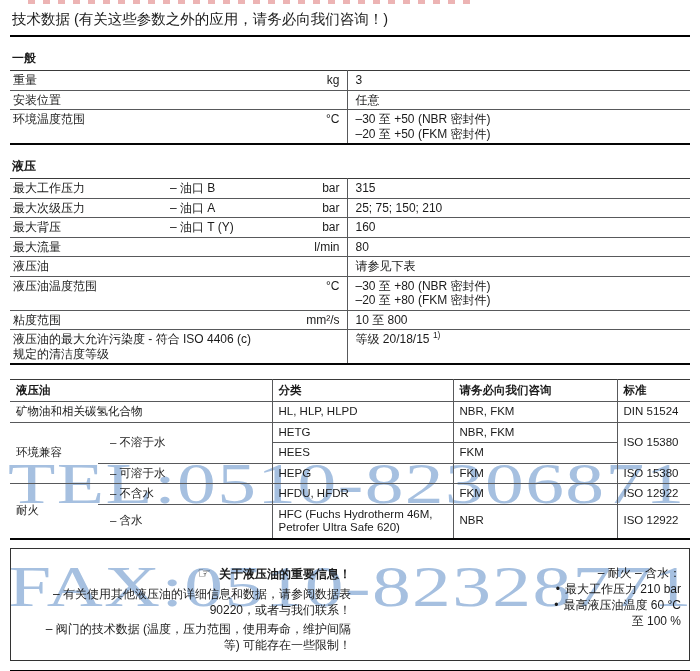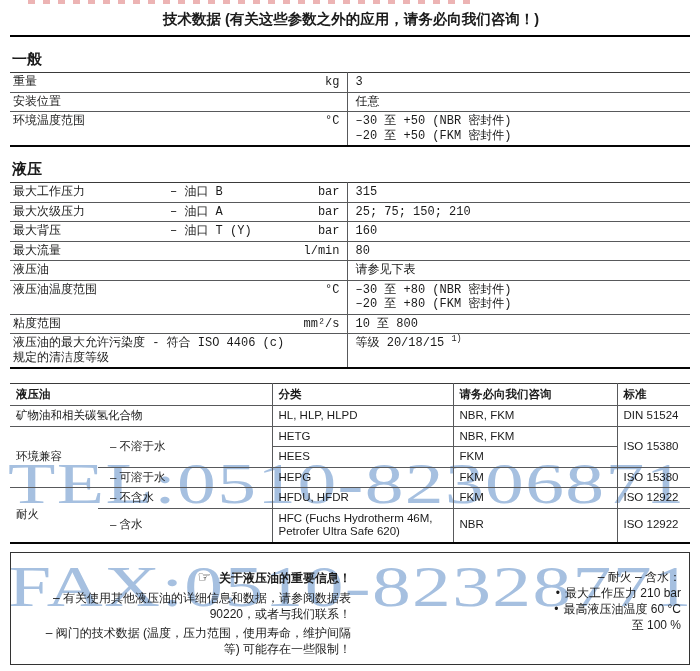--- a/index.html
+++ b/index.html
@@ -8,26 +8,26 @@
   .top-remnant{position:absolute;top:0;left:28px;width:450px;height:4px;z-index:2;
         background:repeating-linear-gradient(90deg,rgba(214,88,88,.45) 0 7px,transparent 7px 15px);}
   
   .wm{position:absolute;left:8px;z-index:0;white-space:nowrap;}
   .wm span{display:inline-block;font-family:"Liberation Serif",serif;font-size:57px;
         letter-spacing:1px;transform:scaleX(1.36);transform-origin:left top;}
   .wm-tel{top:451px;}
   .wm-fax{top:554px;}
   .content{position:relative;z-index:1;padding:8px 10px 0 10px;}
 
-  .title{font-size:14.5px;font-weight:bold;padding:2px 0 6px 2px;border-bottom:2.5px solid #000;text-align:center;}
-  .h2{font-size:15px;font-weight:bold;margin:13px 0 3px 2px;}
+  .title{font-size:14.5px;font-weight:normal;padding:2px 0 6px 2px;border-bottom:2.5px solid #000;}
+  .h2{font-size:12px;font-weight:bold;margin:13px 0 3px 2px;}
 
   table.spec{width:680px;border-collapse:collapse;table-layout:fixed;font-size:12px;
         border-top:1px solid #3a3a3a;border-bottom:2px solid #050505;}
-  table.spec td{vertical-align:top;padding:2px 0 2px 0;line-height:14.5px;font-family:Liberation Mono, monospace;}
+  table.spec td{vertical-align:top;padding:2px 0 2px 0;line-height:14.5px;}
   table.spec tbody tr + tr td{border-top:1px solid #58595b;}
   .spec .c1{width:150px;} .spec .c2{width:125px;} .spec .c3{width:62px;} .spec .c4{width:343px;}
   .spec .lbl{padding-left:3px;}
   .spec .sub{padding-left:10px;}
   .spec .unit{text-align:right;padding-right:7px;}
   .spec .val{border-left:1px solid #58595b;padding-left:8px;}
   sup{font-size:8.5px;line-height:0;}
 
   table.fluids{width:680px;border-collapse:collapse;table-layout:fixed;font-size:11.5px;
         margin-top:14px;border-top:1px solid #3a3a3a;border-bottom:2px solid #050505;}

